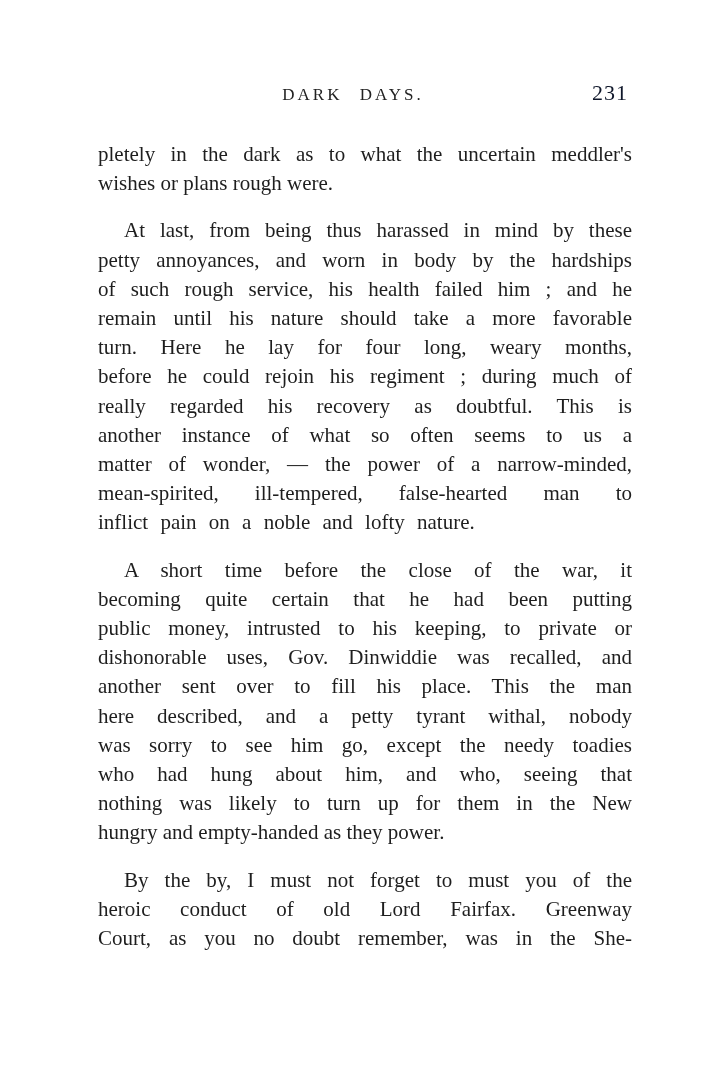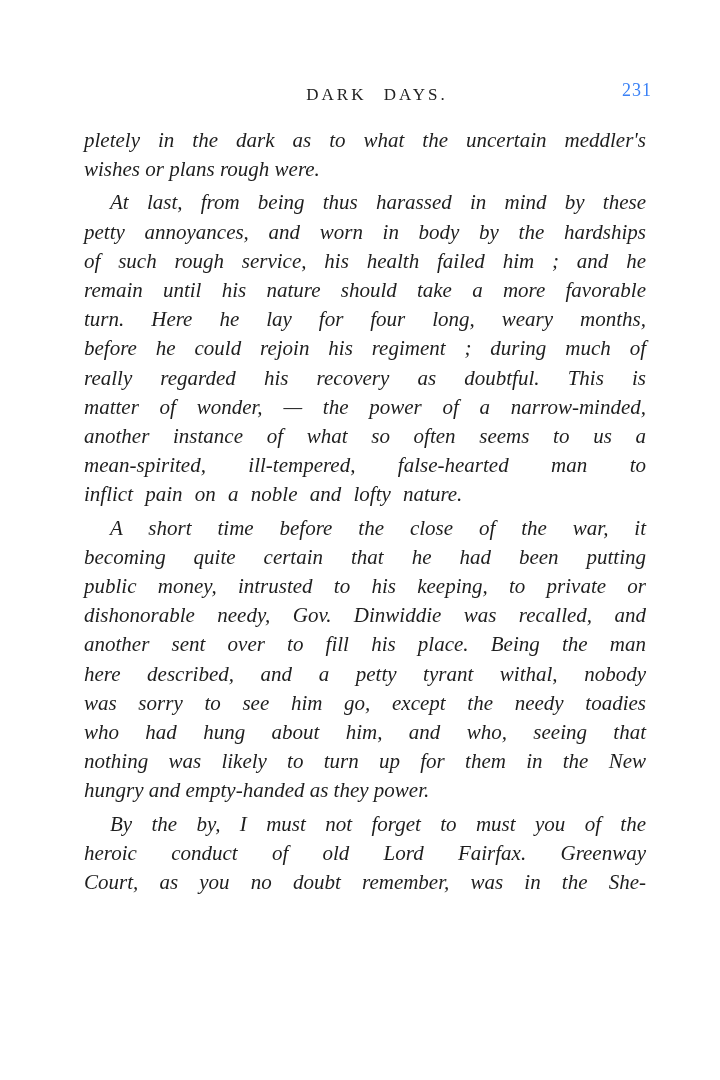--- a/index.html
+++ b/index.html
@@ -12,54 +12,54 @@
     width: 720px;
     height: 1080px;
     background: #ffffff;
     font-family: "Liberation Serif", "DejaVu Serif", serif;
     color: #1e1e1e;
     overflow: hidden;
   }
   .running-header {
     position: absolute;
     top: 82px;
-    left: 92px;
+    left: 68px;
     width: 570px;
     height: 26px;
     text-decoration: underline;
   }
   .header-title {
     position: absolute;
     left: 0;
     right: 0;
     top: 3px;
     text-align: center;
     font-size: 17px;
     letter-spacing: 3px;
     word-spacing: 10px;
     color: #222222;
   }
   .page-num {
     position: absolute;
     right: 10px;
     top: -2px;
-    font-size: 18px;
+    font-size: 22px;
     letter-spacing: 1px;
-    color: #3b82f6;
+    color: #0f172a;
   }
   .body-text {
     position: absolute;
     top: 122px;
     left: 80px;
     width: 570px;
     font-size: 21px;
     line-height: 29.2px;
     text-rendering: optimizeLegibility;
   }
-  .paragraph { margin: 4px; font-style: italic; }
+  .paragraph { margin: 18px; }
   .ln {
     text-align: justify;
     text-align-last: justify;
     white-space: normal;
     color: #1e1e1e;
   }
   .ln.ind { text-indent: 26px; }
   .ln.end {
     text-align-last: left;
   }
@@ -83,32 +83,32 @@
     </div>
 
     <div class="paragraph">
       <div class="ln ind">At last, from being thus harassed in mind by these</div>
       <div class="ln">petty annoyances, and worn in body by the hardships</div>
       <div class="ln">of such rough service, his health failed him ; and he</div>
       <div class="ln">remain until his nature should take a more favorable</div>
       <div class="ln">turn. Here he lay for four long, weary months,</div>
       <div class="ln">before he could rejoin his regiment ; during much of</div>
       <div class="ln">really regarded his recovery as doubtful. This is</div>
+      <div class="ln">another instance of what so often seems to us a</div>
       <div class="ln">matter of wonder, — the power of a narrow-minded,</div>
-      <div class="ln">another instance of what so often seems to us a</div>
       <div class="ln">mean-spirited, ill-tempered, false-hearted man to</div>
       <div class="ln end wide">inflict pain on a noble and lofty nature.</div>
     </div>
 
     <div class="paragraph">
       <div class="ln ind">A short time before the close of the war, it</div>
       <div class="ln">becoming quite certain that he had been putting</div>
       <div class="ln">public money, intrusted to his keeping, to private or</div>
-      <div class="ln">dishonorable needy, Gov. Dinwiddie was recalled, and</div>
-      <div class="ln">another sent over to fill his place. Being the man</div>
+      <div class="ln">dishonorable uses, Gov. Dinwiddie was recalled, and</div>
+      <div class="ln">another sent over to fill his place. This the man</div>
       <div class="ln">here described, and a petty tyrant withal, nobody</div>
       <div class="ln">was sorry to see him go, except the needy toadies</div>
       <div class="ln">who had hung about him, and who, seeing that</div>
       <div class="ln">nothing was likely to turn up for them in the New</div>
       <div class="ln end">hungry and empty-handed as they power.</div>
     </div>
 
     <div class="paragraph">
       <div class="ln ind">By the by, I must not forget to must you of the</div>
       <div class="ln">heroic conduct of old Lord Fairfax. Greenway</div>

